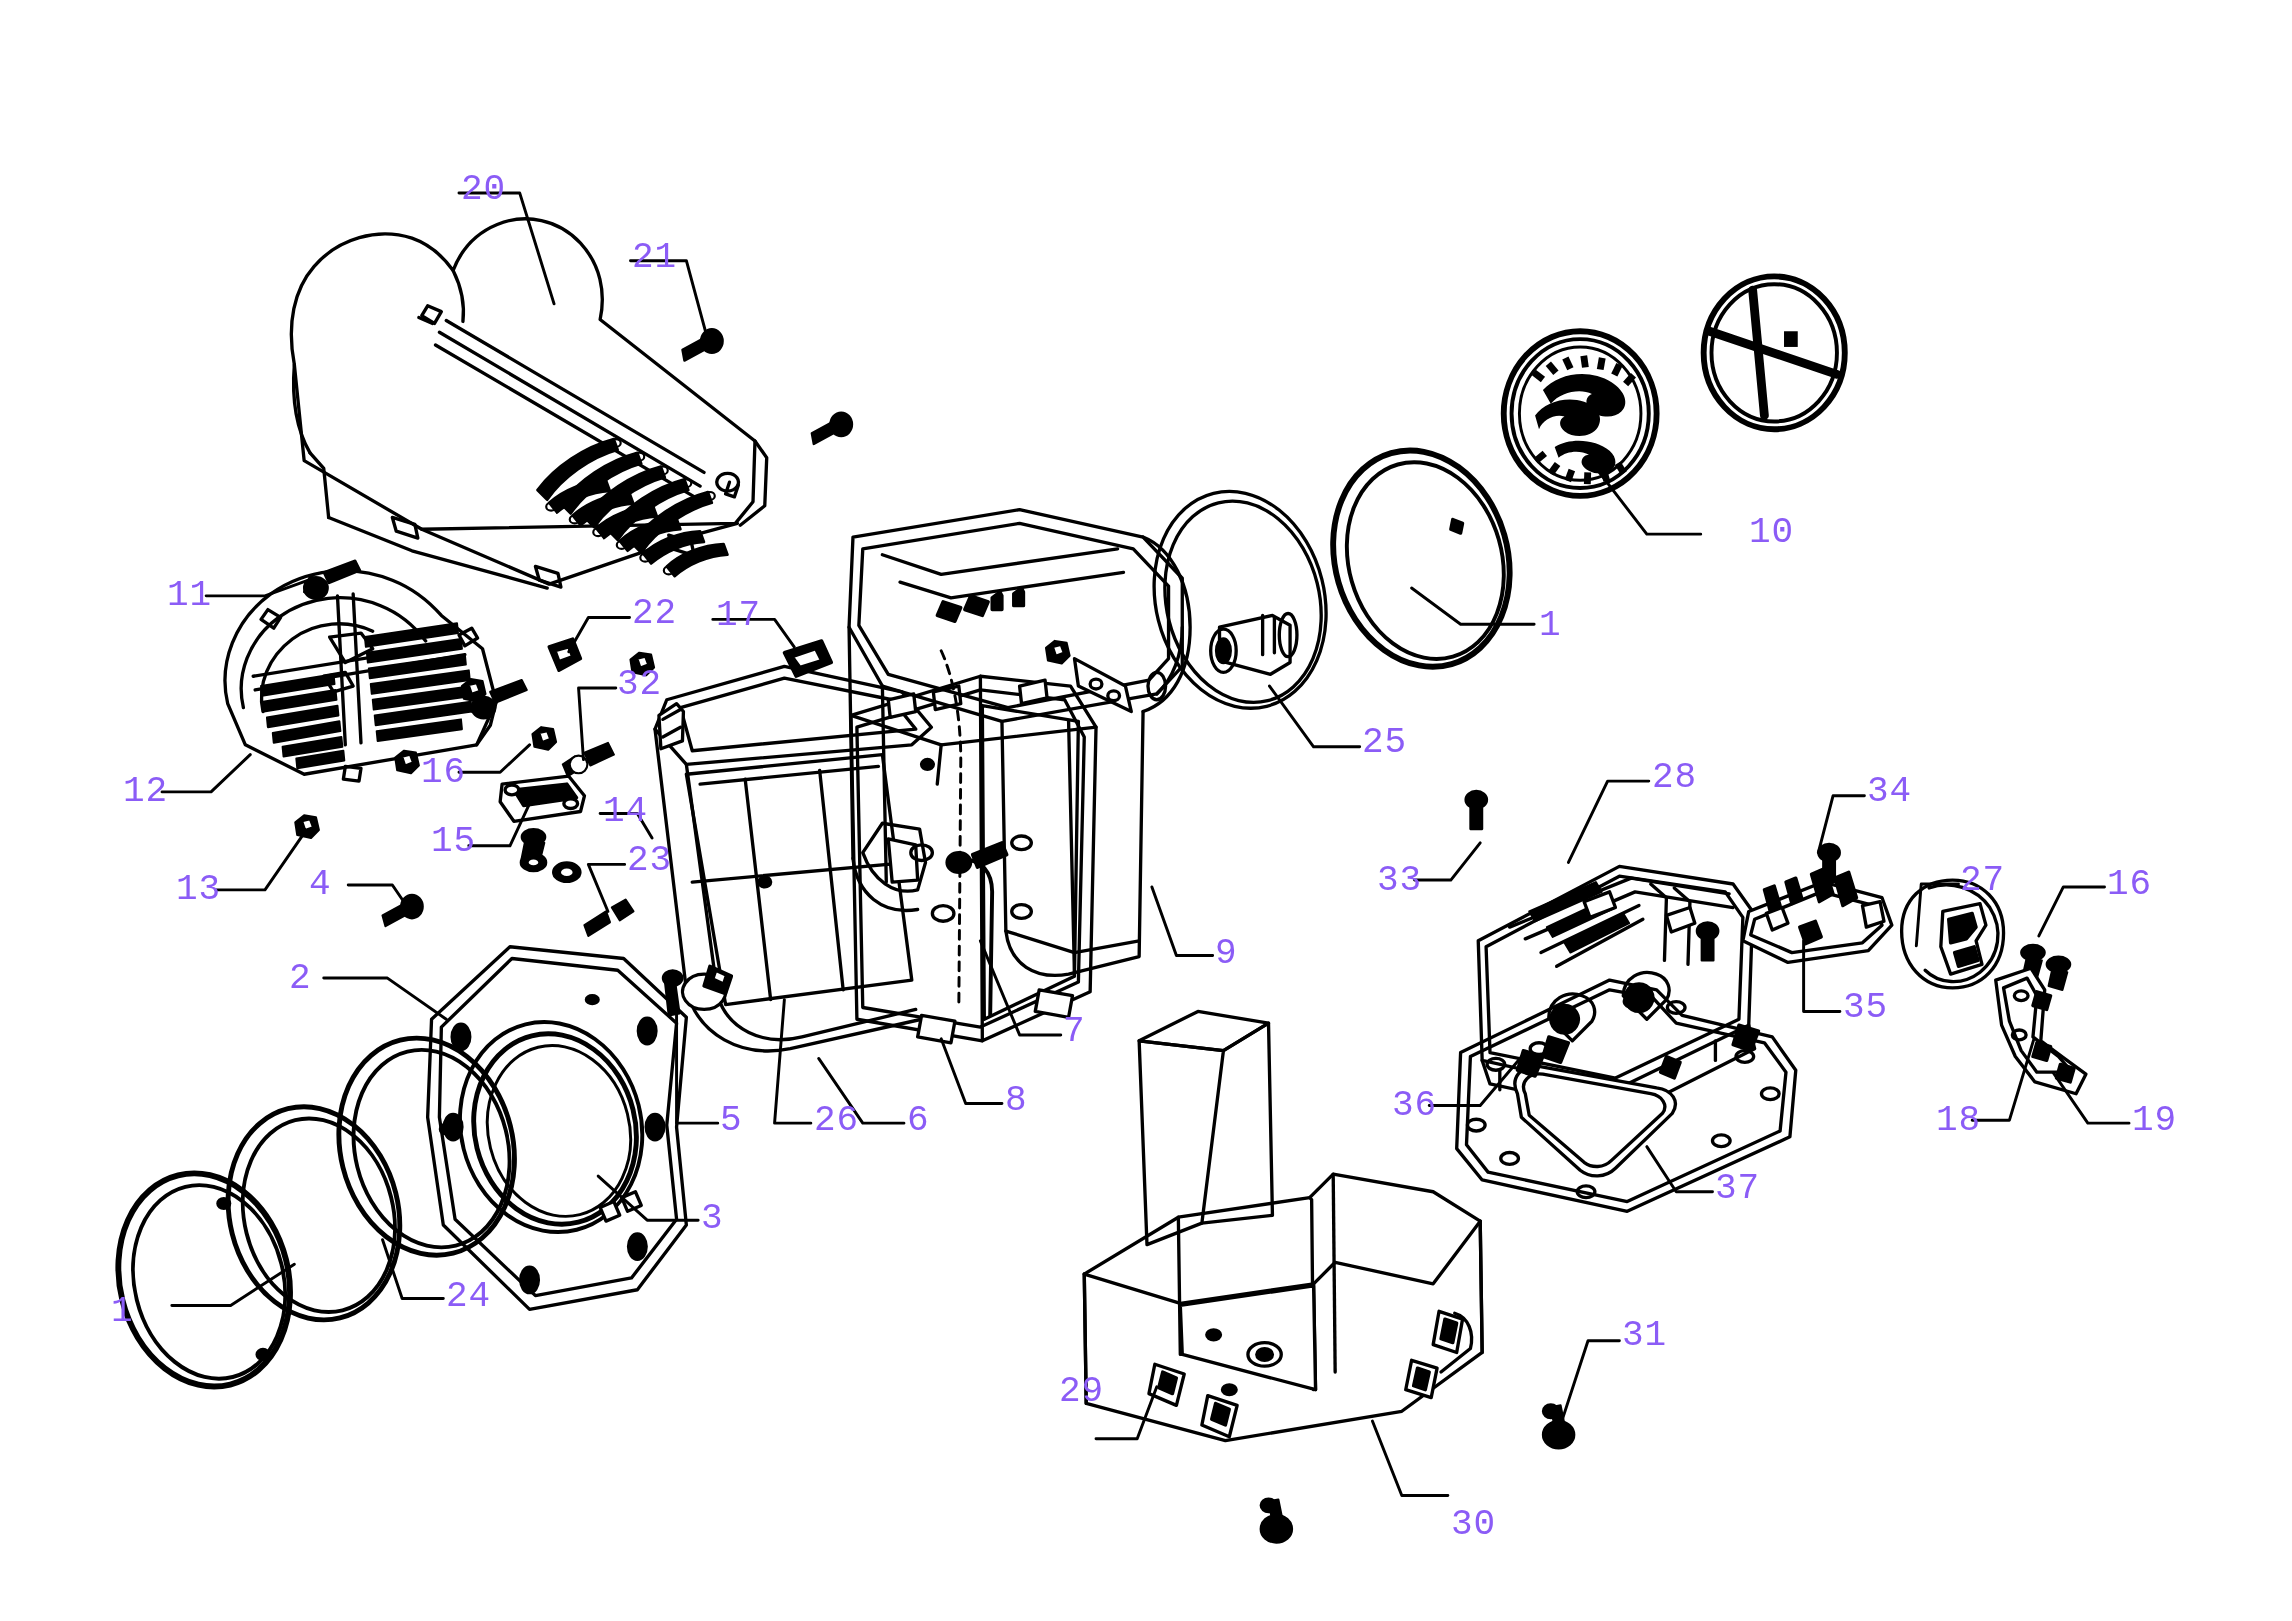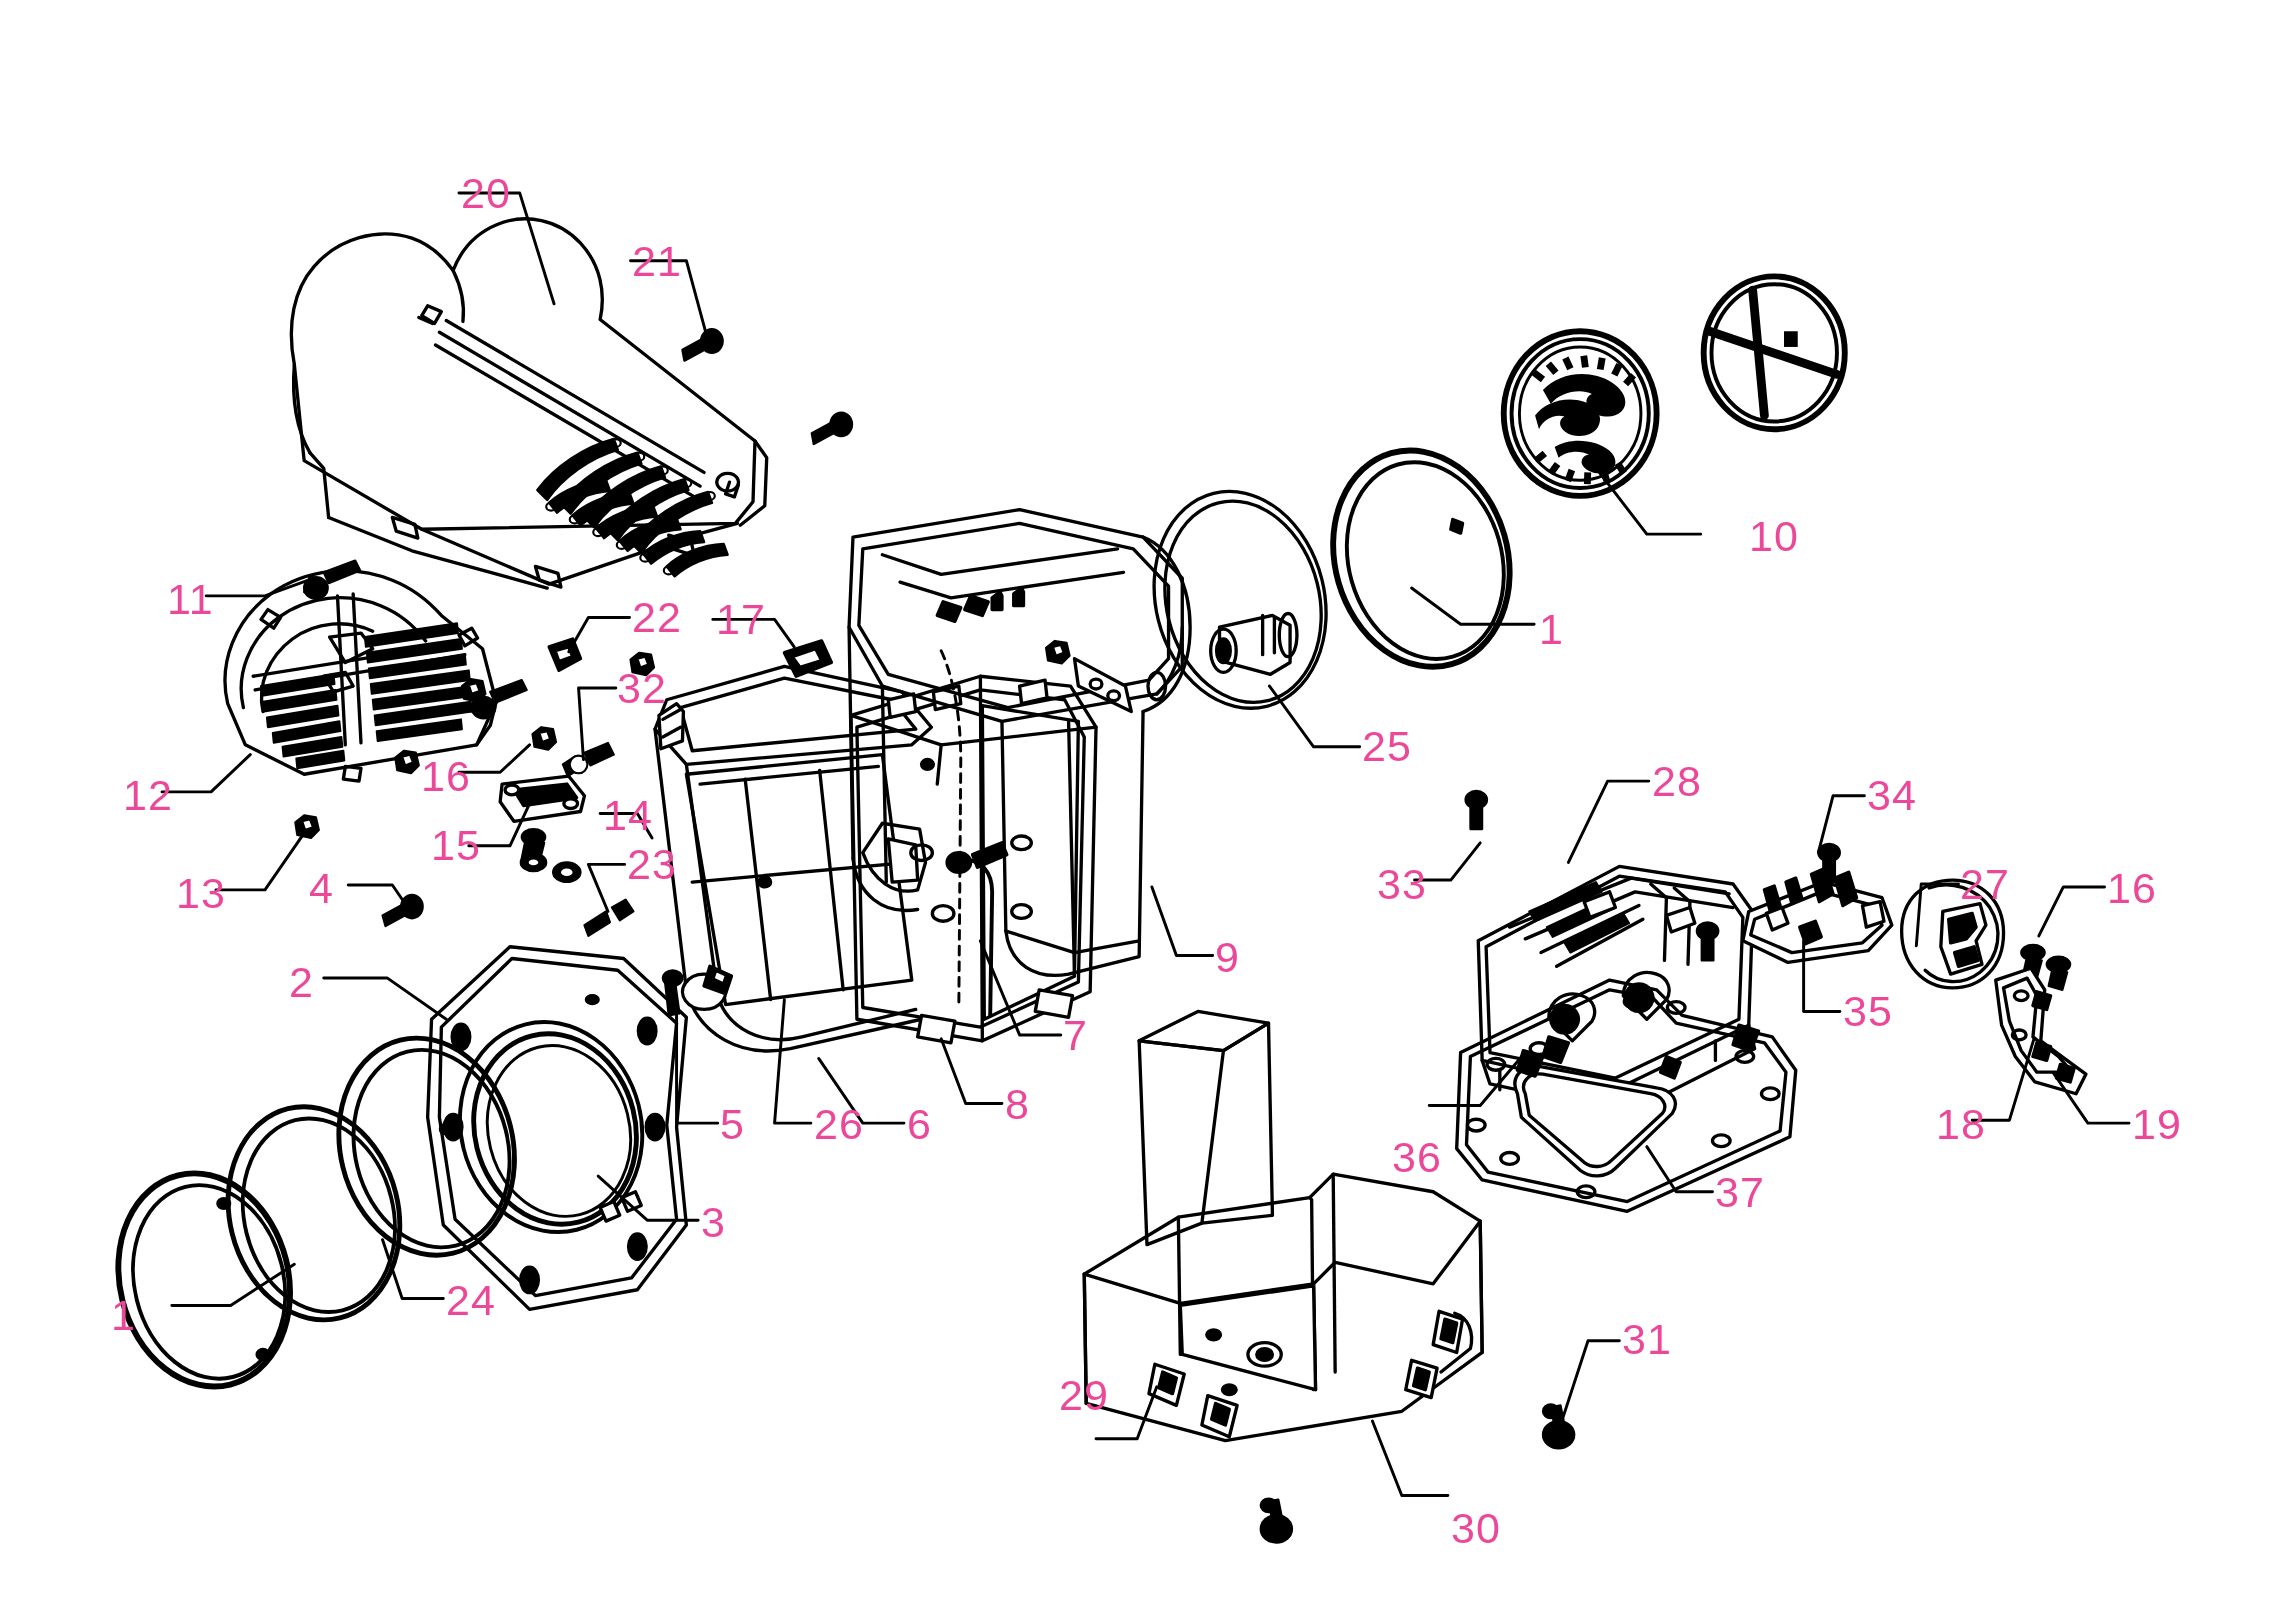--- a/index.html
+++ b/index.html
@@ -6,24 +6,24 @@
   html,body{margin:0;padding:0;background:#ffffff;}
   body{
     width:2293px;height:1621px;
     font-family:"Liberation Sans", sans-serif;
     overflow:hidden;
   }
   #stage{position:relative;width:2293px;height:1621px;background:#fff;}
   #art{position:absolute;left:0;top:0;width:2293px;height:1621px;}
   .callout-num{
     position:absolute;
-    font-family:Liberation Sans, sans-serif;
-    font-size:43px;
+    font-family:Liberation Mono, monospace;
+    font-size:36px;
     font-weight:400;
-    color:#ec4899;
+    color:#8b5cf6;
     letter-spacing:1px;
     line-height:1;
     white-space:nowrap;
     user-select:none;
   }
 </style>
 </head>
 <body>
 
 <div id="stage">
@@ -712,18 +712,18 @@
       <div class="callout-num" style="left: 814px; top: 1103px;">26</div>
       <div class="callout-num" style="left: 1960px; top: 863px;">27</div>
       <div class="callout-num" style="left: 1652px; top: 760px;">28</div>
       <div class="callout-num" style="left: 1059px; top: 1374px;">29</div>
       <div class="callout-num" style="left: 1451px; top: 1475px; margin-top: 32px;">30</div>
       <div class="callout-num" style="left: 1622px; top: 1318px;">31</div>
       <div class="callout-num" style="left: 617px; top: 667px;">32</div>
       <div class="callout-num" style="left: 1377px; top: 863px;">33</div>
       <div class="callout-num" style="left: 1867px; top: 774px;">34</div>
       <div class="callout-num" style="left: 1843px; top: 990px;">35</div>
-      <div class="callout-num" style="left: 1392px; top: 1088px; margin-top: 48px;">36</div>
+      <div class="callout-num" style="left: 1392px; top: 1088px;">36</div>
       <div class="callout-num" style="left: 1715px; top: 1171px;">37</div>
     </div>
 
 </div>
 
 
 </body></html>

